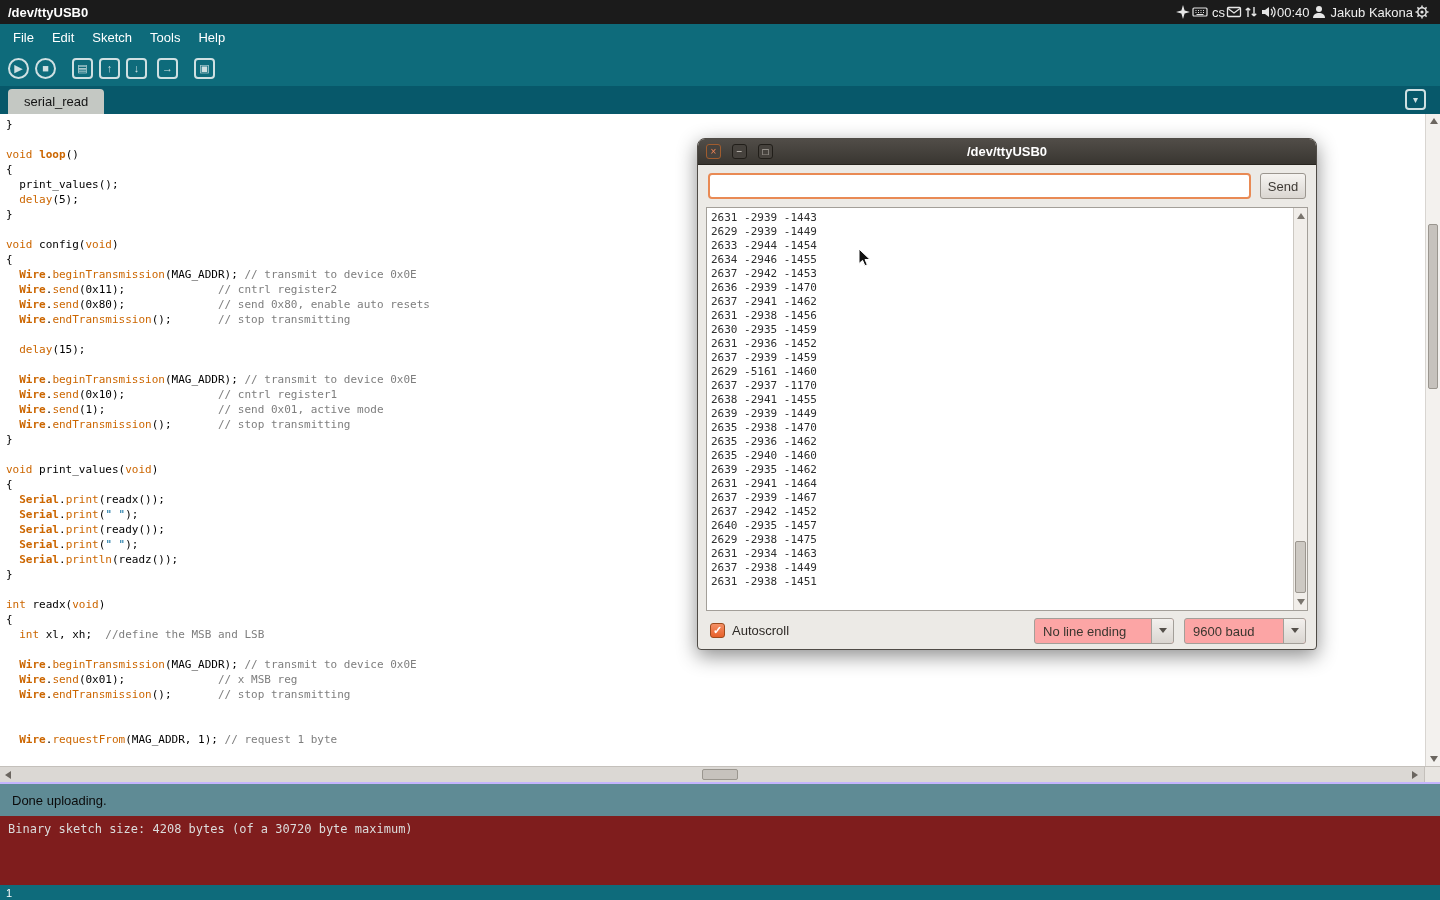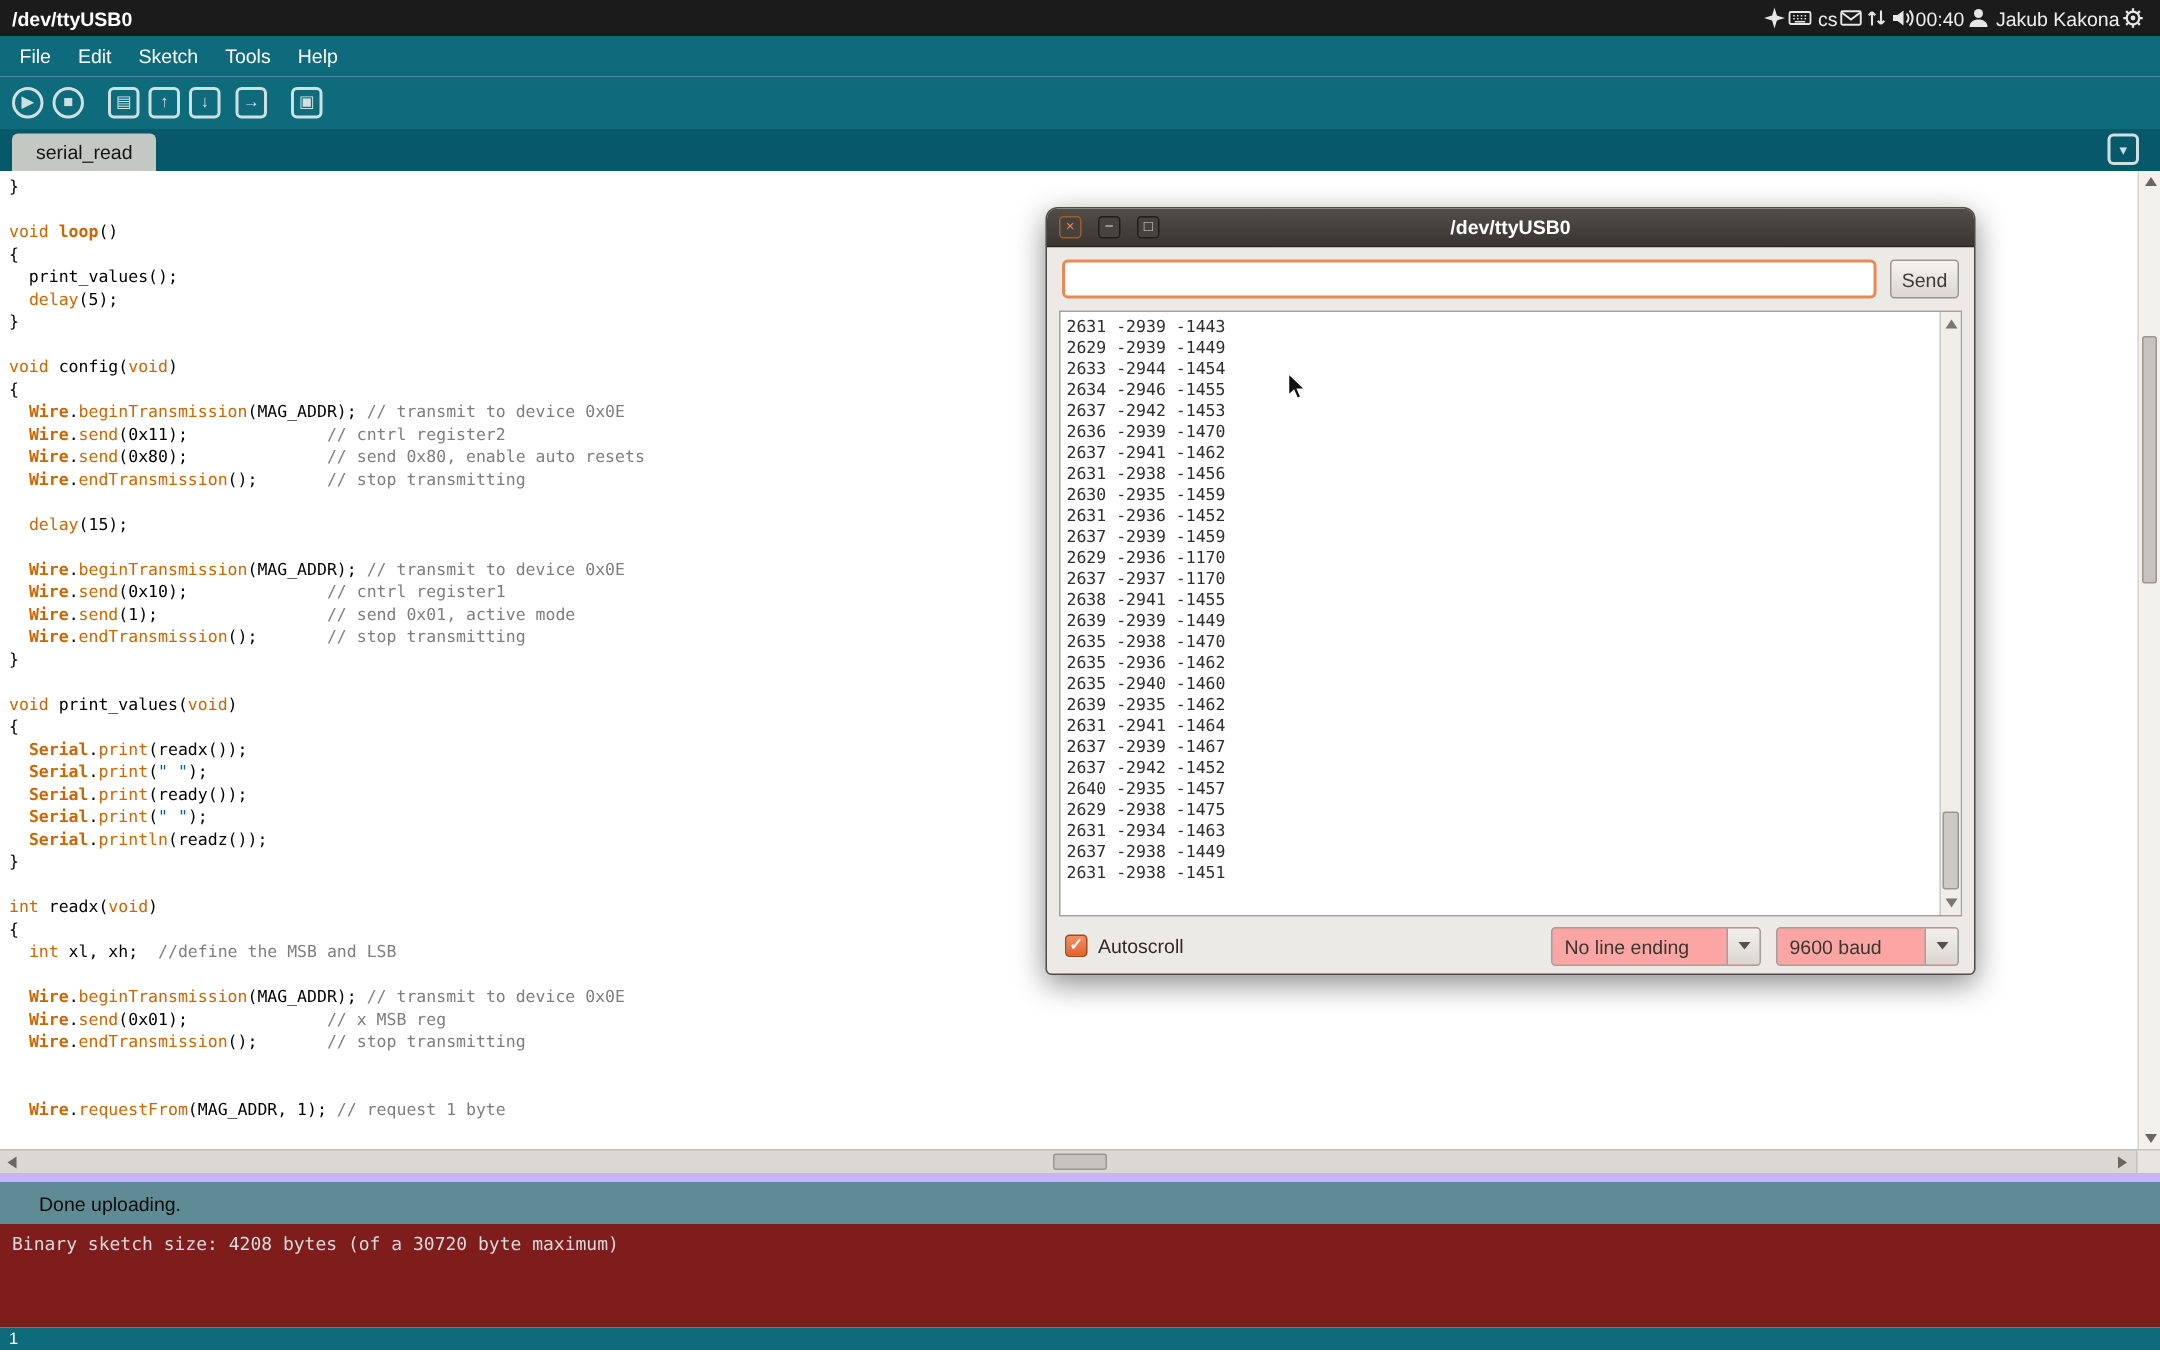--- a/index.html
+++ b/index.html
@@ -49,21 +49,21 @@
   .arr-down{left:4px;bottom:4px;border-left:4px solid transparent;border-right:4px solid transparent;border-top:6px solid #6b6660}
 
   
   .hscroll{position:absolute;top:766px;left:0;width:1440px;height:16px;background:#dbd8d4;border-top:1px solid #c4c0bb}
   .harr-left{position:absolute;left:5px;top:4px;width:0;height:0;border-top:4px solid transparent;border-bottom:4px solid transparent;border-right:6px solid #6b6660}
   .harr-right{position:absolute;right:22px;top:4px;width:0;height:0;border-top:4px solid transparent;border-bottom:4px solid transparent;border-left:6px solid #6b6660}
   .hthumb{position:absolute;left:702px;top:2px;width:36px;height:11px;background:#c6c2bd;border:1px solid #9a968f;border-radius:2px}
   .hcorner{position:absolute;right:0;top:0;width:16px;height:16px;background:#e8e5e1;border-left:1px solid #c4c0bb}
 
   
-  .status-strip{position:absolute;top:782px;left:0;width:1440px;height:34px;background:#5f8b95;border-top:6px solid #c4b5fd;color:#0b0b0b;font-size:13px;display:flex;align-items:center;padding-left:26px}
+  .status-strip{position:absolute;top:782px;left:0;width:1440px;height:34px;background:#5f8b95;border-top:2px solid #c4b5fd;color:#0b0b0b;font-size:13px;display:flex;align-items:center;padding-left:12px}
   .console{position:absolute;top:816px;left:0;width:1440px;height:69px;background:#7f1d1d;color:#dcdcdc;font-family:"DejaVu Sans Mono",monospace;font-size:12px;padding:6px 8px;white-space:pre}
   .bottom-strip{position:absolute;top:885px;left:0;width:1440px;height:15px;background:#0e6b7b;color:#fff;font-size:11px;display:flex;align-items:center;padding-left:6px}
 
   
   .serial-window{position:absolute;left:697px;top:138px;width:620px;height:512px;background:#eceae6;border:1px solid #4f4b46;border-radius:8px 8px 4px 4px;box-shadow:0 6px 20px rgba(0,0,0,.45);z-index:50}
   .sw-titlebar{height:26px;background:linear-gradient(#514d48,#393631);border-radius:7px 7px 0 0;position:relative;border-bottom:1px solid #28251f}
   .sw-title{position:absolute;left:0;right:0;top:5px;text-align:center;color:#fff;font-weight:bold;font-size:13px}
   .sw-buttons{position:absolute;left:8px;top:5px;display:flex;gap:11px;z-index:2}
   .sw-btn{width:15px;height:15px;border:1px solid #211e19;border-radius:3px;background:#46423d;color:#d8d3cc;font-size:10px;line-height:13px;text-align:center}
   .sw-btn.close{color:#f08556;border-color:#a05c2e}
@@ -261,21 +261,21 @@
         <div class="serial-row">2629 -2939 -1449</div>
         <div class="serial-row">2633 -2944 -1454</div>
         <div class="serial-row">2634 -2946 -1455</div>
         <div class="serial-row">2637 -2942 -1453</div>
         <div class="serial-row">2636 -2939 -1470</div>
         <div class="serial-row">2637 -2941 -1462</div>
         <div class="serial-row">2631 -2938 -1456</div>
         <div class="serial-row">2630 -2935 -1459</div>
         <div class="serial-row">2631 -2936 -1452</div>
         <div class="serial-row">2637 -2939 -1459</div>
-        <div class="serial-row">2629 -2936 -1170</div>
+        <div class="serial-row">2629 -5161 -1460</div>
         <div class="serial-row">2637 -2937 -1170</div>
         <div class="serial-row">2638 -2941 -1455</div>
         <div class="serial-row">2639 -2939 -1449</div>
         <div class="serial-row">2635 -2938 -1470</div>
         <div class="serial-row">2635 -2936 -1462</div>
         <div class="serial-row">2635 -2940 -1460</div>
         <div class="serial-row">2639 -2935 -1462</div>
         <div class="serial-row">2631 -2941 -1464</div>
         <div class="serial-row">2637 -2939 -1467</div>
         <div class="serial-row">2637 -2942 -1452</div>

